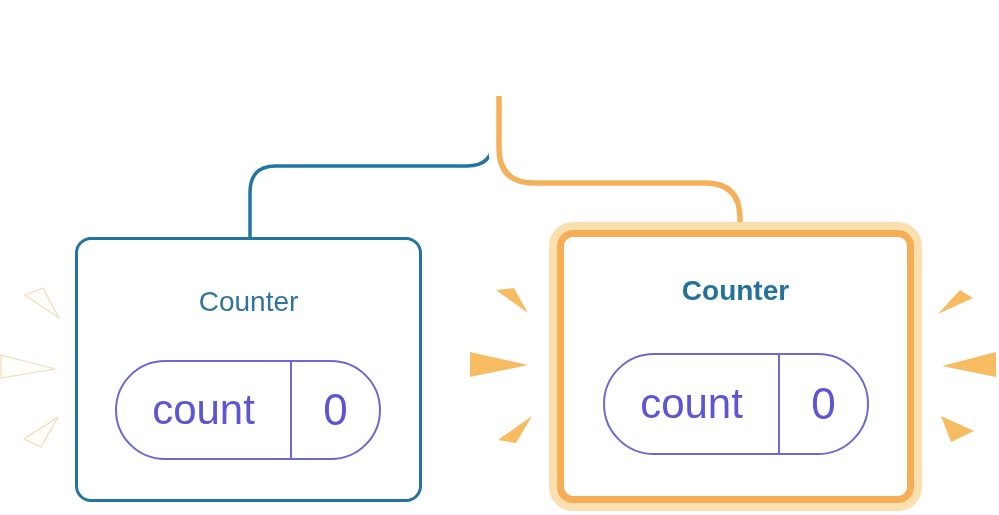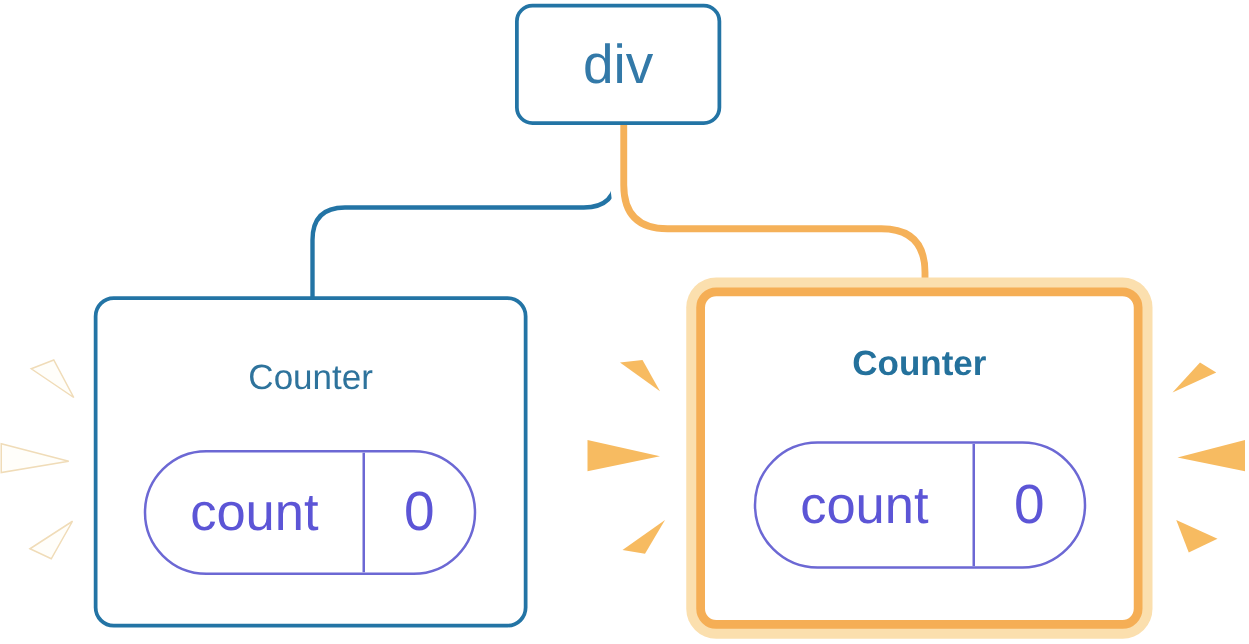--- a/index.html
+++ b/index.html
@@ -80,23 +80,20 @@
       <polygon class="spark-orange" points="498,440 516,443 532,416"></polygon>
     </g>
 
     <g>
       <polygon class="spark-orange" points="938,314 960,290 973,298"></polygon>
       <polygon class="spark-orange" points="942,366 996,352 996,377"></polygon>
       <polygon class="spark-orange" points="941,416 951,442 974,431"></polygon>
     </g>
   </svg>
 
-  <div class="node" id="div-node">
-    <span>div</span>
-  </div>
 
   <div class="node" id="counter-card-left">
     <div class="card-title">Counter</div>
     <div class="state-pill">
       <div class="pill-label-cell">count</div>
       <div class="pill-value-cell">0</div>
     </div>
   </div>
 
   <div id="counter-card-right-ring">

